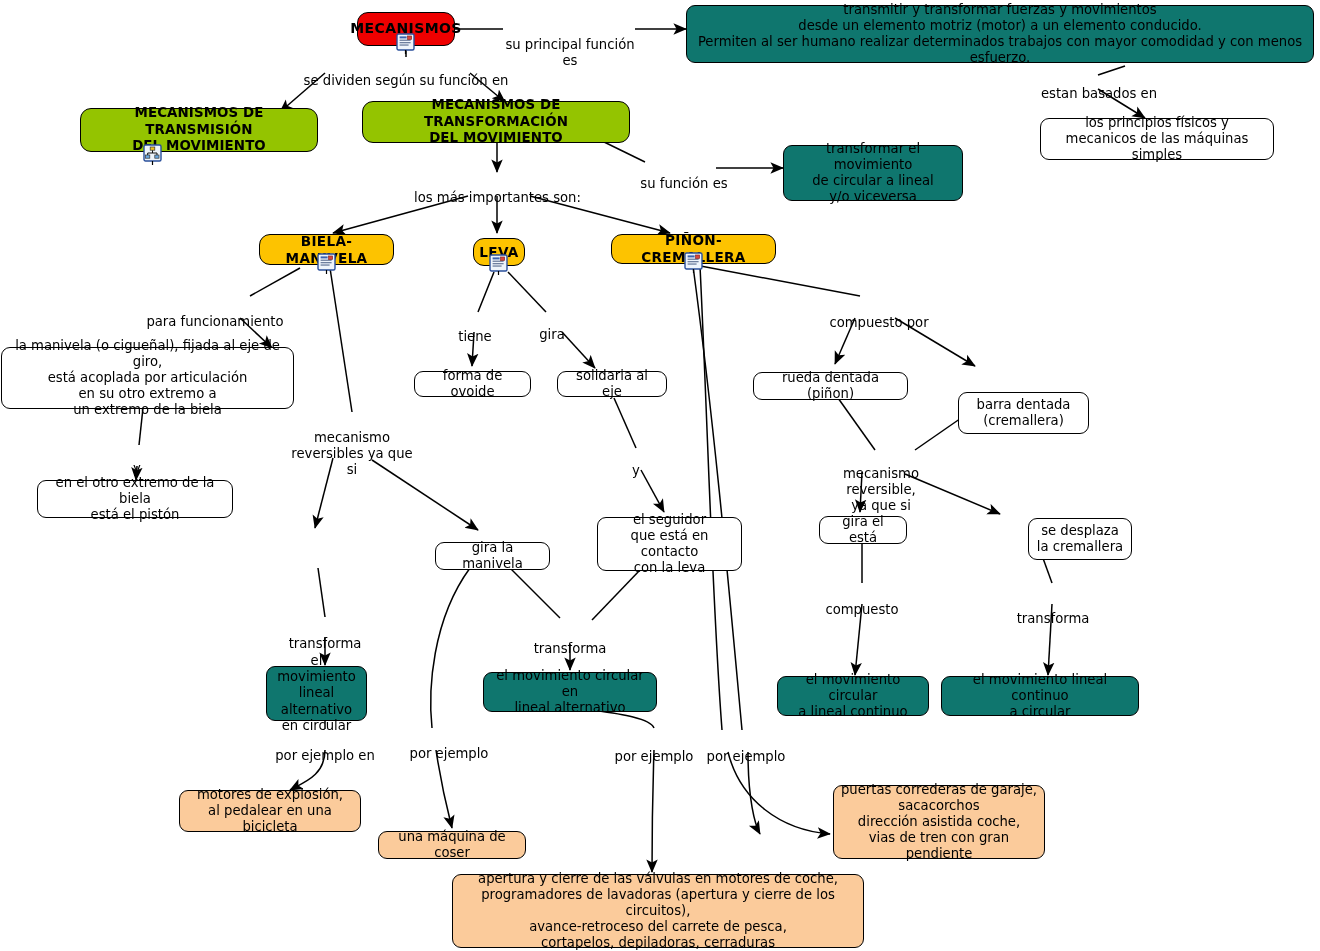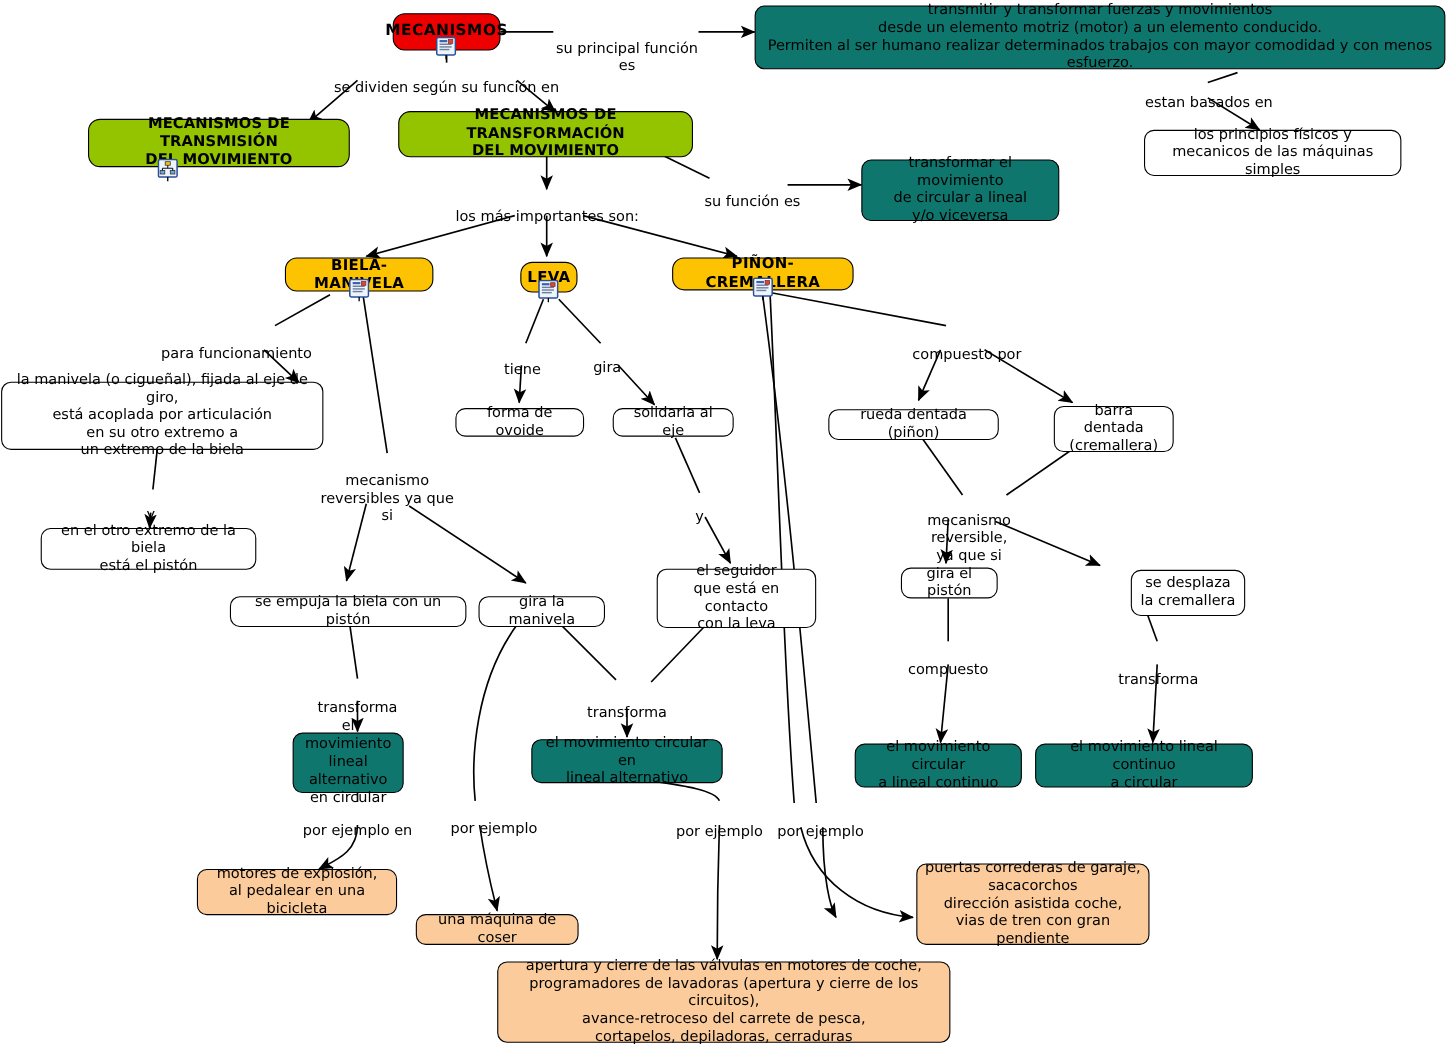--- a/index.html
+++ b/index.html
@@ -310,41 +310,38 @@
   </div>
 
   <div class="node plain" style="left:557px; top:371px; width:110px; height:26px;">
     <span>solidaria al eje</span>
   </div>
 
   <div class="node plain" style="left:753px; top:372px; width:155px; height:28px;">
     <span>rueda dentada (piñon)</span>
   </div>
 
-  <div class="node plain" style="left:958px; top:369px; width:109px; height:42px;">
+  <div class="node plain" style="left:958px; top:392px; width:131px; height:42px;">
     <span>barra dentada
 (cremallera)</span>
   </div>
 
-  <div class="node plain" style="left:209px; top:542px; width:215px; height:28px;">
-    <span>se empuja la biela con un pistón</span>
-  </div>
 
   <div class="node plain" style="left:435px; top:542px; width:115px; height:28px;">
     <span>gira la manivela</span>
   </div>
 
   <div class="node plain" style="left:597px; top:517px; width:145px; height:54px;">
     <span>el seguidor
 que está en contacto
 con la leva</span>
   </div>
 
   <div class="node plain" style="left:819px; top:516px; width:88px; height:28px;">
-    <span>gira el pistón</span>
+    <span>gira el está</span>
   </div>
 
   <div class="node plain" style="left:991px; top:518px; width:104px; height:42px;margin-left:37px;">
     <span>se desplaza
 la cremallera</span>
   </div>
 
   <div class="node gray" style="left:266px; top:666px; width:101px; height:55px;">
     <span>el movimiento
 lineal alternativo

